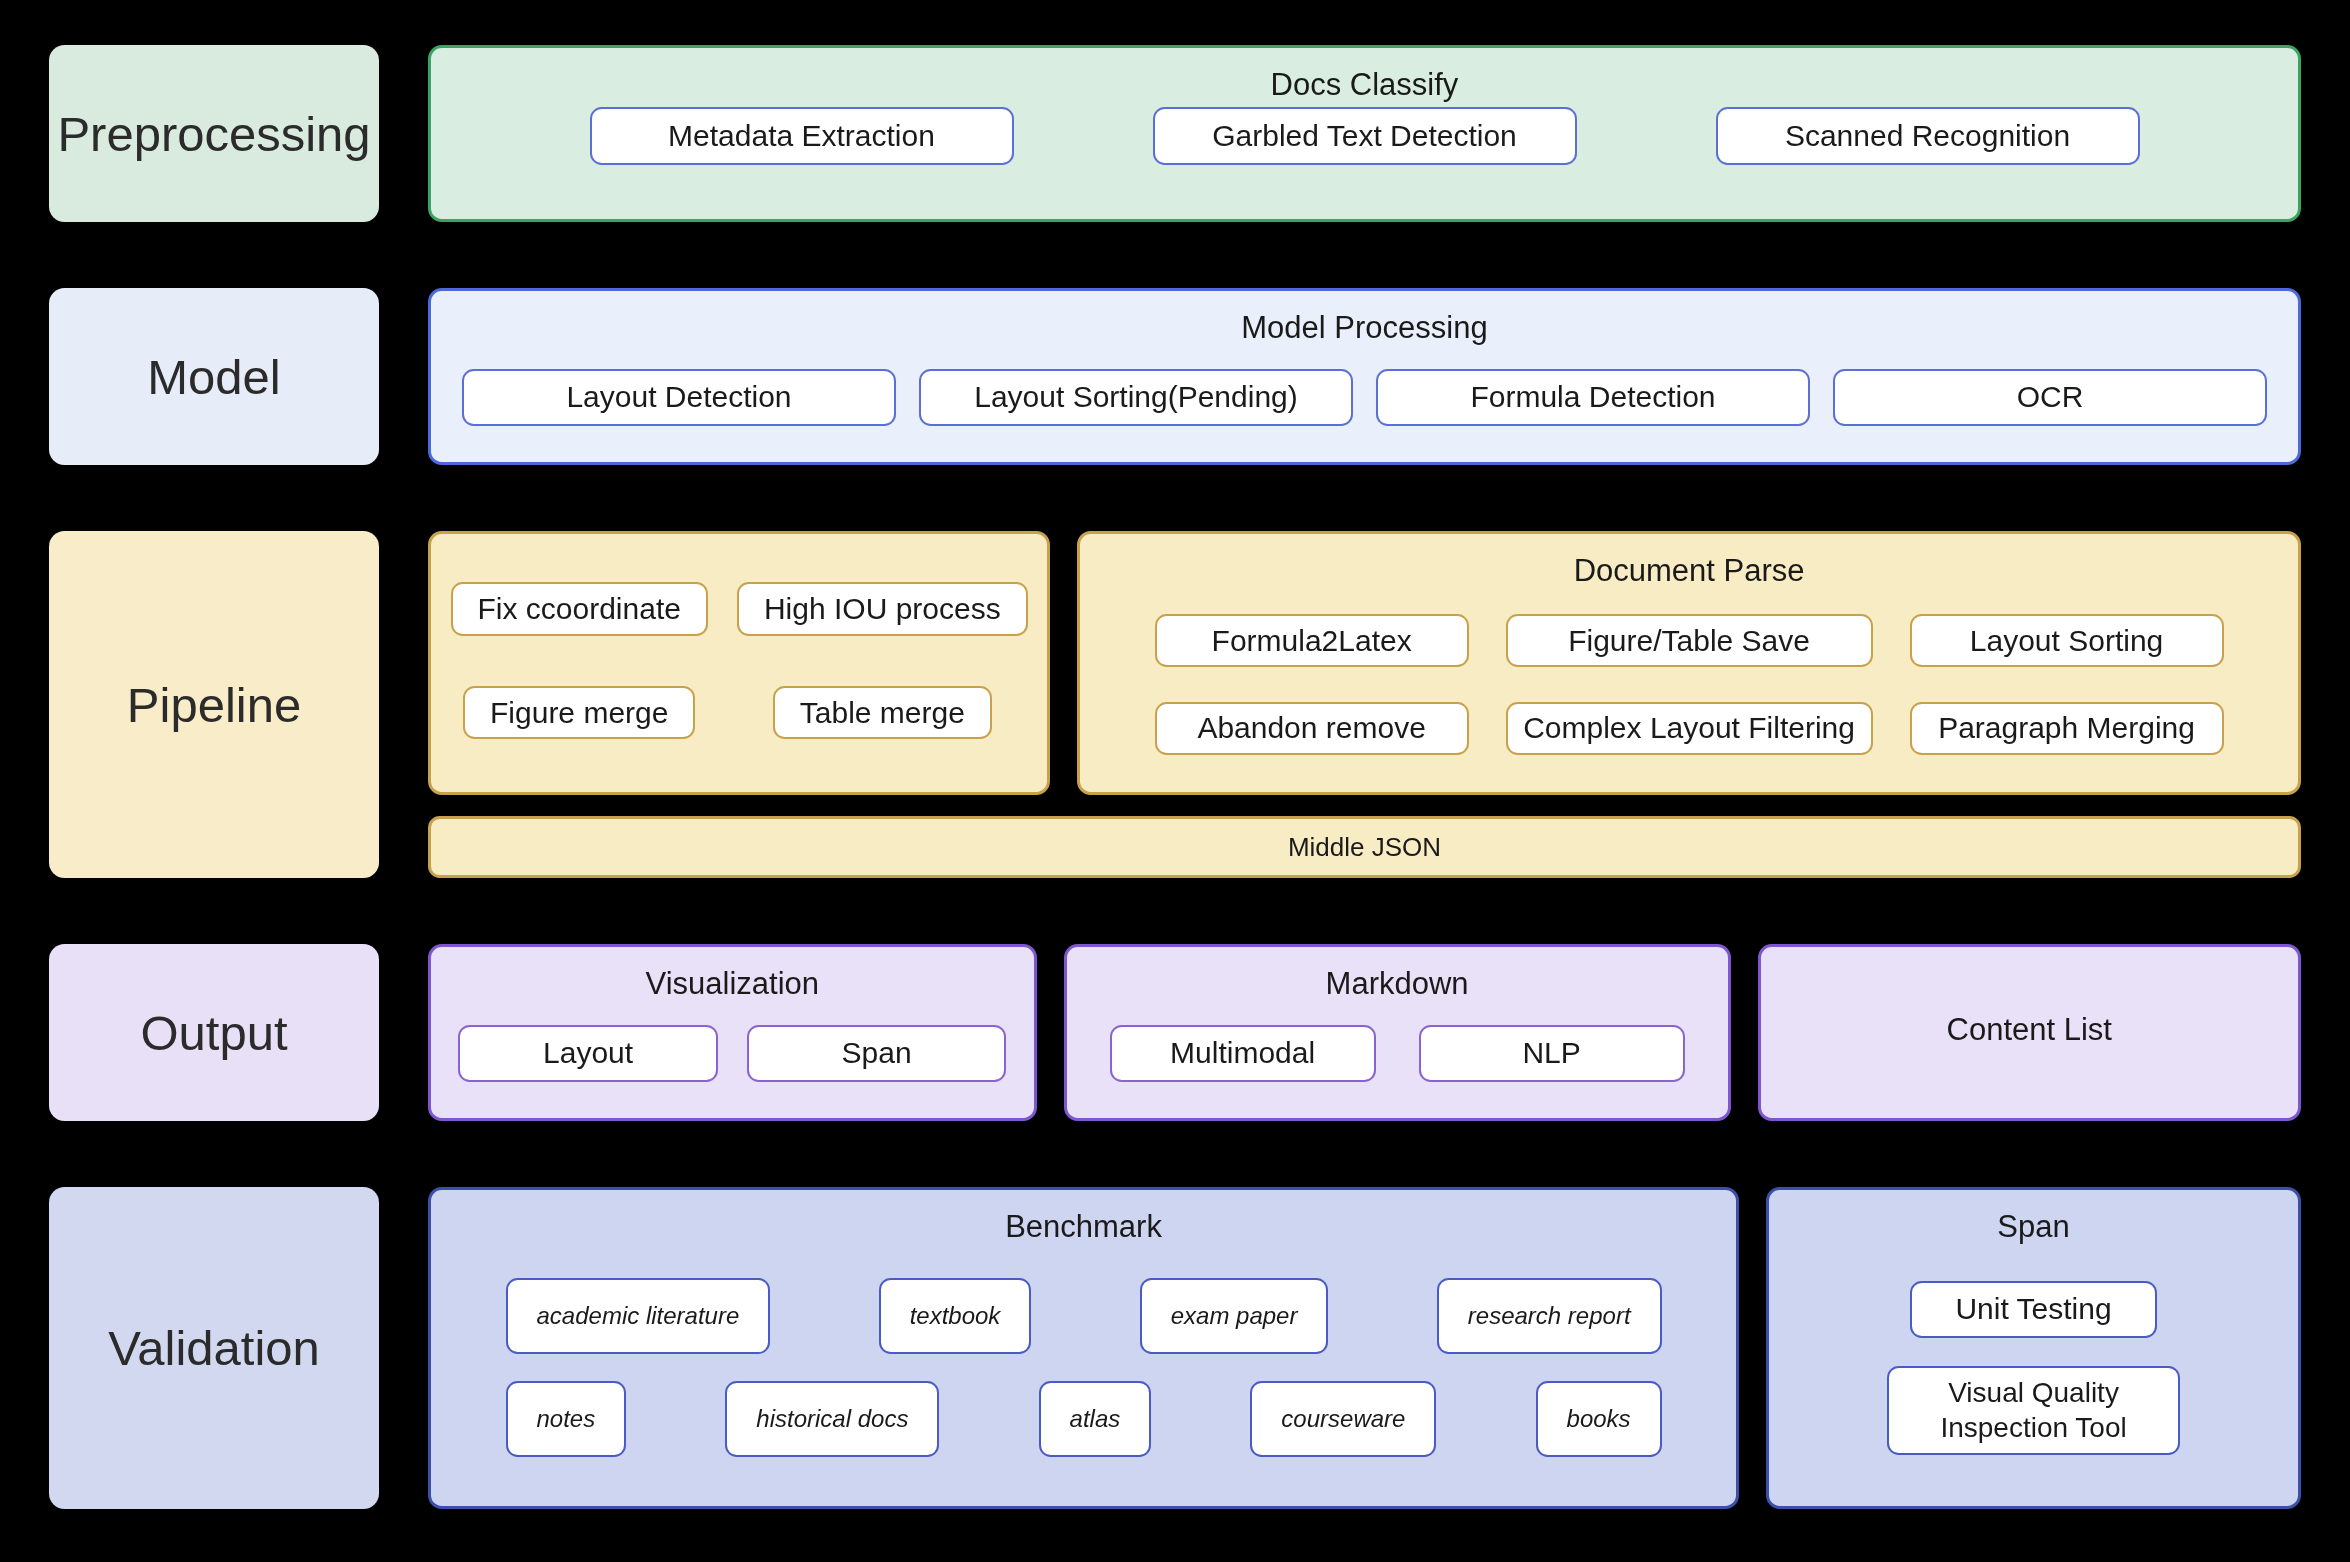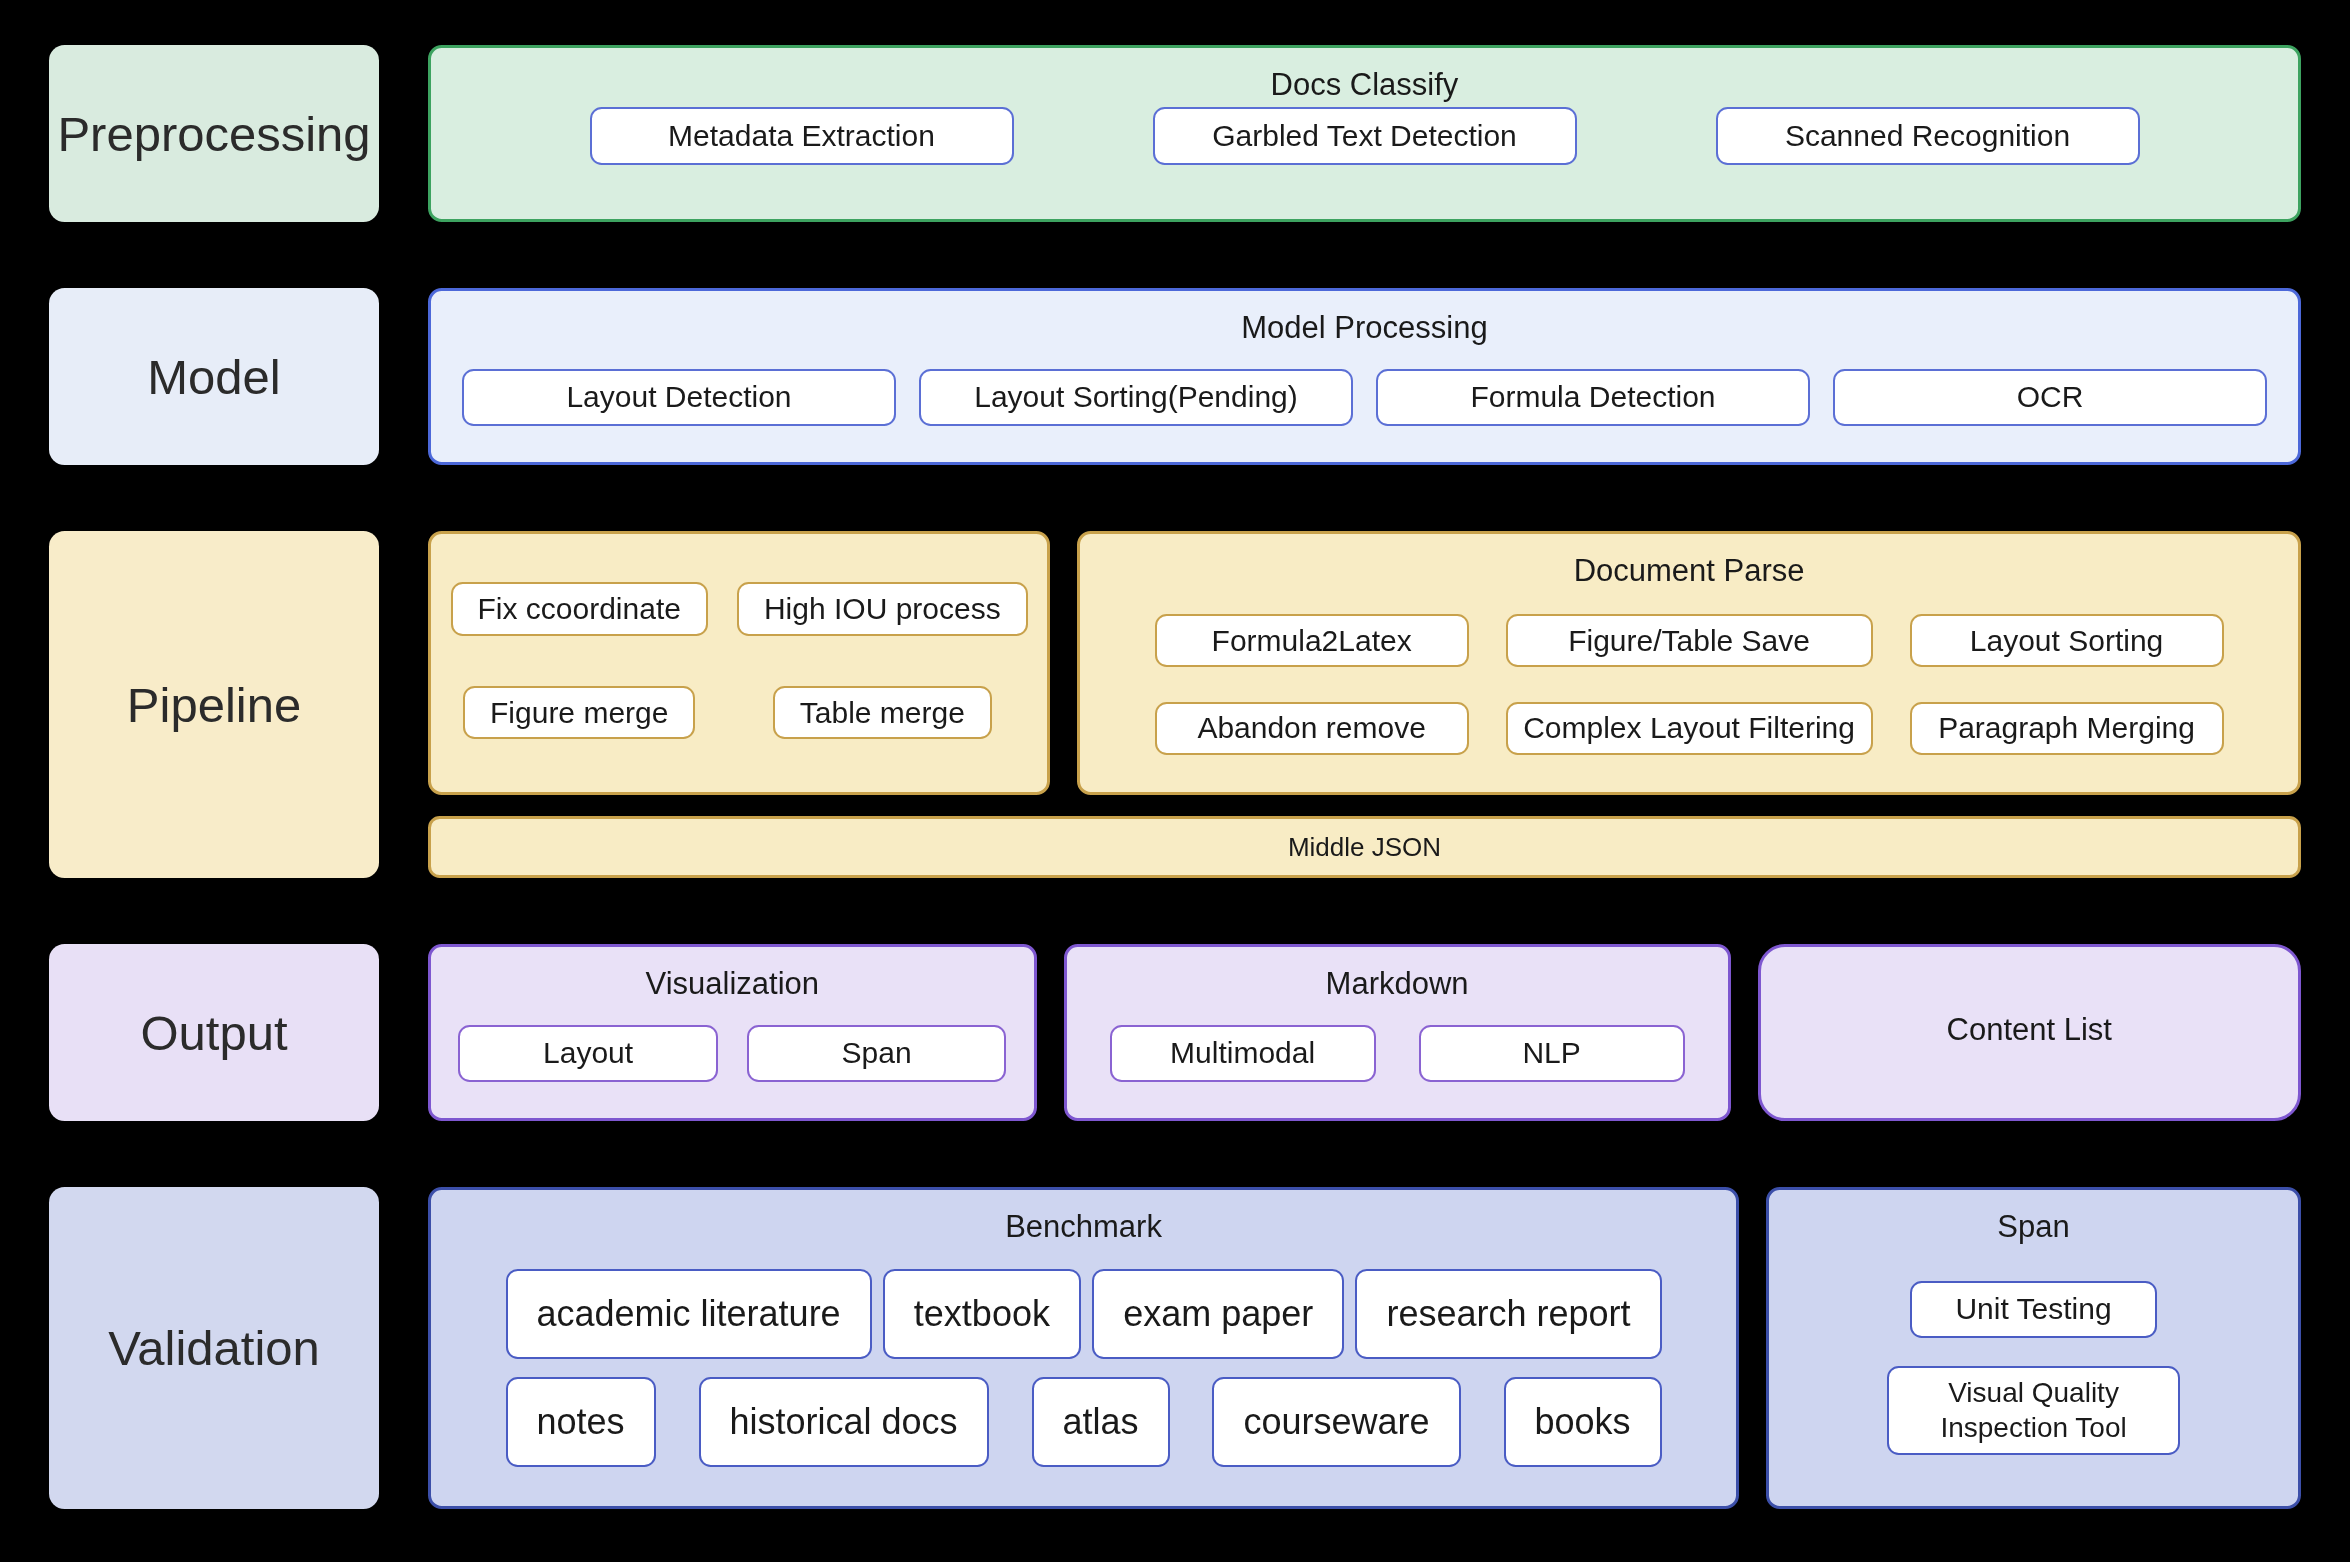--- a/index.html
+++ b/index.html
@@ -78,32 +78,32 @@
   .dp-grid .node { padding:7.8px 15.6px; }
   .middle-json {
     margin-top:21.5px; height:62px; flex:none;
     background:#f8ecc5; border:3.9px solid #c8a14b; border-radius:11.7px;
     display:flex; align-items:center; justify-content:center; font-size:26px; color:#1a1a1a;
   }
 
   
   .viz { flex:0 0 32.5%; }
   .md  { flex:0 0 35.6%; }
-  .cl  { flex:1;border-radius:27px; }
+  .cl  { flex:1; }
   .pair-row { flex:1; display:flex; gap:29px; align-items:center; padding:0 7.8px; }
   .pair-row .node { flex:1; }
   .md .pair-row { padding:0 23.4px; gap:43px; }
   .center-title { flex:1; display:flex; align-items:center; justify-content:center; font-size:31px; color:#1a1a1a; }
 
   
   .benchmark { flex:0 0 70%; }
   .tools { flex:1; }
   .bench-rows { flex:1; display:flex; flex-direction:column; justify-content:space-evenly; padding:2px 55px 3.9px; }
   .bench-row { display:flex; justify-content:space-between; align-items:center; }
-  .bench-row .node { font-size:36px; padding:22px 29px; }
+  .bench-row .node { font-size:24px; padding:22px 29px;font-style:italic; }
   .tools-body { flex:1; display:flex; flex-direction:column; align-items:center; justify-content:space-evenly; padding:3.9px 0 5.9px; }
   .node-unit { padding:9.8px 43px; }
   .node-vqit { white-space:normal; width:293px; font-size:28px; line-height:1.25; padding:7.8px 13.7px; }
 </style>
 </head>
 <body>
 
 <div class="page">
 
   <div class="row h-small">

